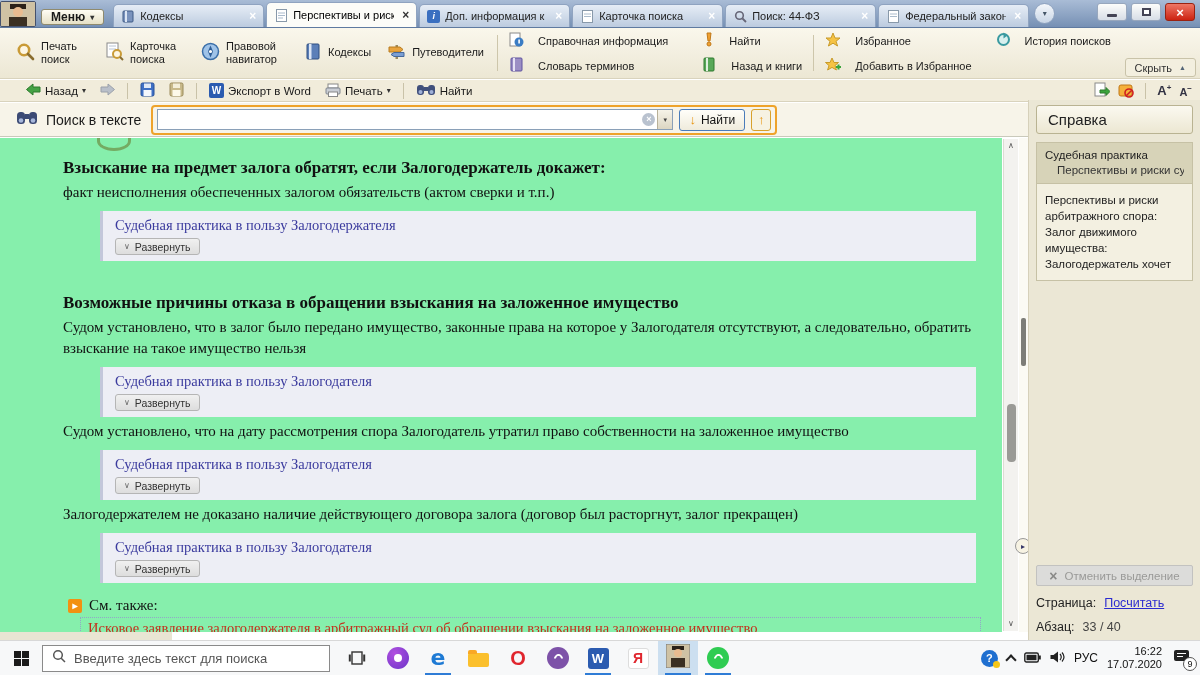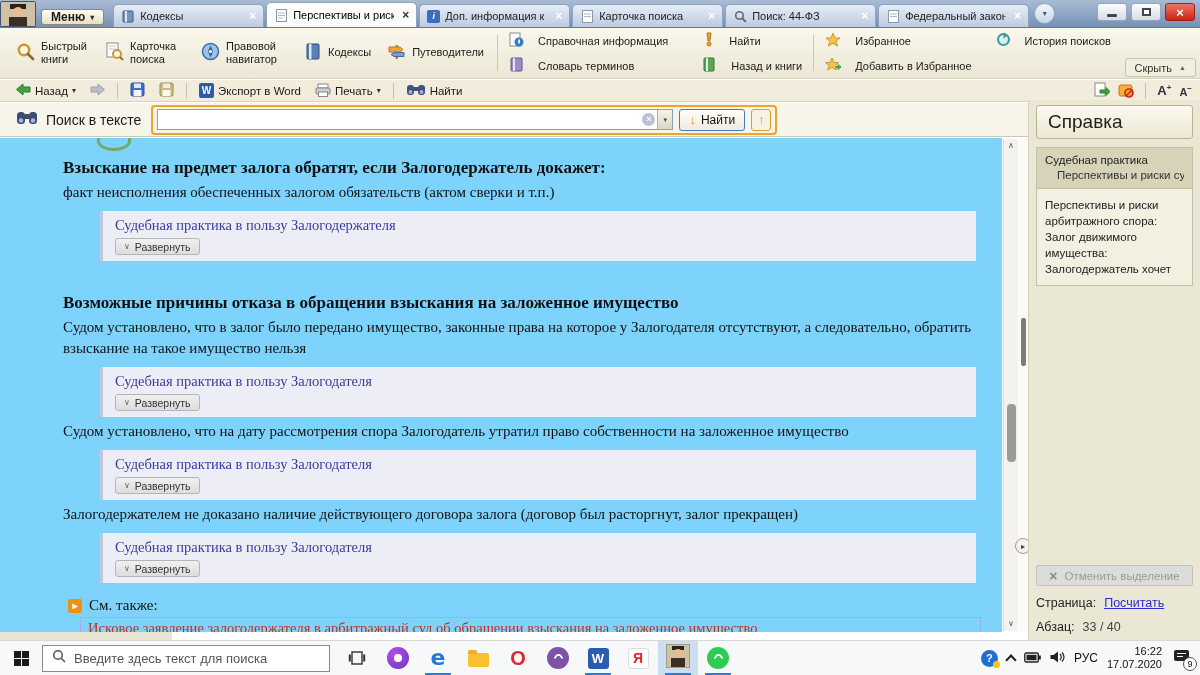--- a/index.html
+++ b/index.html
@@ -34,41 +34,41 @@
   .tbi{display:flex;align-items:center;gap:6px;padding:4px 8px;border-radius:3px;font-size:11px;color:#1a1a1a;line-height:1.2}
   .w50{width:48px}.w55{width:55px}.w64{width:62px}
   .sep{width:1px;height:36px;background:#cdc6ab;margin:0 5px;flex:none}
   .tgrid{display:grid;grid-template-columns:auto auto;column-gap:34px;row-gap:8px;font-size:11px;margin:0 6px}
   .tgrid3{display:grid;grid-template-columns:auto auto;column-gap:24px;row-gap:8px;font-size:11px;margin:0 6px}
   .tgi{display:flex;align-items:center;gap:14px;color:#1a1a1a}
   .hide-btn{position:absolute;top:58px;right:4px;height:19px;display:flex;align-items:center;gap:7px;background:#f3efdf;border:1px solid #c9c3a9;border-radius:3px;padding:0 9px;font-size:11px;color:#333;z-index:6}
   .hide-btn .caret{font-size:7px;color:#567}
 
   
-  .doctb{position:absolute;top:80px;left:0;right:0;height:22px;background:#f1ecdb;border-bottom:1px solid #d9d3bd;display:flex;align-items:center;gap:4px;padding-left:11px;font-size:11.5px;color:#1a1a1a}
+  .doctb{position:absolute;top:80px;left:0;right:0;height:22px;background:#f1ecdb;border-bottom:1px solid #d9d3bd;display:flex;align-items:center;gap:4px;padding-left:21px;font-size:11.5px;color:#1a1a1a}
   .dtbi{display:flex;align-items:center;gap:4px;padding:1px 5px;border-radius:2px}
   .dsep{width:1px;height:16px;background:#c9c2a8;margin:0 3px}
   .doctb-right{position:absolute;right:8px;top:0;height:22px;display:flex;align-items:center;gap:8px}
   .fontA{font-weight:bold;font-size:13px;color:#334;line-height:1}
   .fontA sup{font-size:8px;font-weight:bold}
 
   
   .searchrow{position:absolute;top:103px;left:0;right:0;height:34px;background:#f7f4e9;border-bottom:1px solid #c9c9bb;display:flex;align-items:center;padding-left:16px}
   .srlabel{font-size:14px;color:#1a1a1a;margin:0 10px 0 8px}
   .sbox{display:flex;align-items:center;gap:6px;border:2px solid #eea32b;border-radius:4px;padding:2px 4px;background:#f7f4e9}
   .sinput{width:516px;height:21px;background:#fff;border:1px solid #8aa0b8;display:flex;align-items:center}
   .sinput input{flex:1;border:none;outline:none;height:100%;font-size:13px;padding:0 5px;background:transparent}
   .clear{width:13px;height:13px;border-radius:50%;background:#b9c2cf;color:#fff;font-size:9px;line-height:13px;text-align:center;font-weight:bold;margin-right:2px}
   .incaret{width:15px;height:19px;background:linear-gradient(#f6f3e8,#dcd6c2);border-left:1px solid #b8b098;display:flex;align-items:center;justify-content:center;font-size:7px;color:#444}
   .findbtn{display:flex;align-items:center;gap:5px;border:1px solid #4a7cba;border-radius:3px;background:linear-gradient(#fffef9,#efebdc);height:22px;padding:0 9px;font-size:12px;color:#111}
   .oarr{color:#e8930c;font-weight:bold;font-size:13px}
   .upbtn{width:20px;height:22px;border:1px solid #d8a12c;border-radius:3px;background:#f6f2e2;display:flex;align-items:center;justify-content:center}
 
   
-  .content{position:absolute;top:138px;left:0;width:1002px;height:494px;background:#7dd3fc;padding-left:63px;font-family:"Liberation Serif",serif;color:#111;overflow:hidden}
+  .content{position:absolute;top:138px;left:0;width:1002px;height:494px;background:#86efac;padding-left:63px;font-family:"Liberation Serif",serif;color:#111;overflow:hidden}
   .arc{position:absolute;left:97px;top:0;width:34px;height:13px;border:3px solid #74ab62;border-top:none;border-radius:0 0 22px 22px/0 0 13px 13px}
   .dh1{font-size:17px;font-weight:bold;line-height:20px;margin-top:20px}
   .dh1.second{margin-top:32px}
   .dp{font-size:15px;line-height:21px;margin-top:4px;max-width:913px}
   .panel{margin:8px 0 0 37px;width:876px;background:#edeef5;border-left:3px solid #c3c7da;padding:5px 12px 6px}
   .plink{color:#3b3b9e;font-size:14.5px;text-decoration:none;display:inline-block;line-height:17px}
   .rbtn{margin-top:4px;display:inline-flex;align-items:center;gap:5px;background:linear-gradient(#f0f0f0,#dddddd);border:1px solid #b5b5b5;border-radius:3px;height:17px;padding:0 8px;font-family:"Liberation Sans",sans-serif;font-size:10.5px;color:#333}
   .rbtn .ch{font-size:8px;color:#666}
   .see{display:flex;align-items:center;gap:7px;margin:14px 0 0 5px;font-size:15px}
   .mark{width:14px;height:14px;background:#f29111;color:#fff;font:bold 10px/14px "Liberation Sans",sans-serif;text-align:center;border-radius:2px;flex:none}
@@ -79,21 +79,21 @@
   .vscroll{position:absolute;left:1003px;top:139px;width:15px;height:492px;background:#f3f2ef;border-left:1px solid #dcdcd4;display:flex;flex-direction:column;align-items:center;padding:2px 0}
   .varrow{font-size:8px;line-height:10px;color:#555}
   .vtrack{flex:1;position:relative;width:100%}
   .vthumb{position:absolute;left:3px;top:54%;width:9px;height:58px;background:#9a9a96;border-radius:4px}
   .splitter{position:absolute;left:1019px;top:138px;width:9px;height:494px;background:#fbfaf4}
   .grip{position:absolute;left:2px;top:180px;width:5px;height:48px;background:#7d7d78;border-radius:2px}
   .collapse{position:absolute;left:-4px;top:400px;width:16px;height:16px;border:1px solid #999;border-radius:50%;background:#f7f3e3;font-size:8px;color:#336;display:flex;align-items:center;justify-content:center}
 
   
   .sidebar{position:absolute;left:1028px;top:100px;width:172px;height:540px;background:#ebe7d5;border-left:1px solid #d6d0ba;font-size:11.5px;color:#222}
-  .sb-title{margin:5px 7px;border:1px solid #b9b392;background:linear-gradient(#fbf9f0,#ece7d2);border-radius:3px;padding:5px 11px;font-size:19px;color:#222}
+  .sb-title{margin:5px 7px;border:1px solid #b9b392;background:linear-gradient(#fbf9f0,#ece7d2);border-radius:3px;padding:5px 11px;font-size:15px;color:#222}
   .sb-card{margin:8px 7px;border:1px solid #c6c1a5;background:#f3f0e1}
   .sb-head{background:#d7d3b8;padding:6px 8px 7px;border-bottom:1px solid #c6c1a5}
   .sb-head .t{font-weight:normal;margin-bottom:3px}
   .sb-head .s{padding-left:12px;color:#333;white-space:nowrap;overflow:hidden}
   .sb-body{padding:8px;line-height:1.4}
   .sb-bottom{position:absolute;left:0;right:0;bottom:6px;padding:0 7px}
   .cancel{display:flex;align-items:center;justify-content:center;gap:7px;background:#dcdcda;border:1px solid #c2c2c0;height:21px;width:100%;color:#9a9a98;font-size:11.5px;border-radius:2px}
   .cx{font-weight:bold;font-size:14px;line-height:14px;color:#8a8a88}
   .sb-row{display:flex;gap:8px;margin-top:10px;font-size:12.5px}
   .sb-link{color:#2b2bd0}
@@ -228,21 +228,21 @@
         </div>
     </div>
   </div>
 
   <div class="toolbar">
     <div class="tbi">
       <span><svg width="19" height="19">
             <circle cx="8" cy="8" r="5.2" fill="#fdf6e3" stroke="#c99b37" stroke-width="2.6"></circle>
             <line x1="12" y1="12" x2="17" y2="17" stroke="#8a6d2f" stroke-width="2.6" stroke-linecap="round"></line>
           </svg></span>
-      <span class="w50">Быстрый книги</span>
+      <span class="w50">Печать поиск</span>
     </div>
     <div class="tbi">
       <span><svg width="19" height="19">
             <rect x="2" y="1" width="11" height="14" fill="#fff" stroke="#8a8a8a"></rect>
             <line x1="4" y1="4" x2="11" y2="4" stroke="#b8c4d4"></line>
             <line x1="4" y1="7" x2="11" y2="7" stroke="#b8c4d4"></line>
             <circle cx="12" cy="12" r="4" fill="#fdf6e3" stroke="#c99b37" stroke-width="2"></circle>
             <line x1="15" y1="15" x2="18" y2="18" stroke="#8a6d2f" stroke-width="2"></line>
           </svg></span>
       <span class="w55">Карточка поиска</span>

